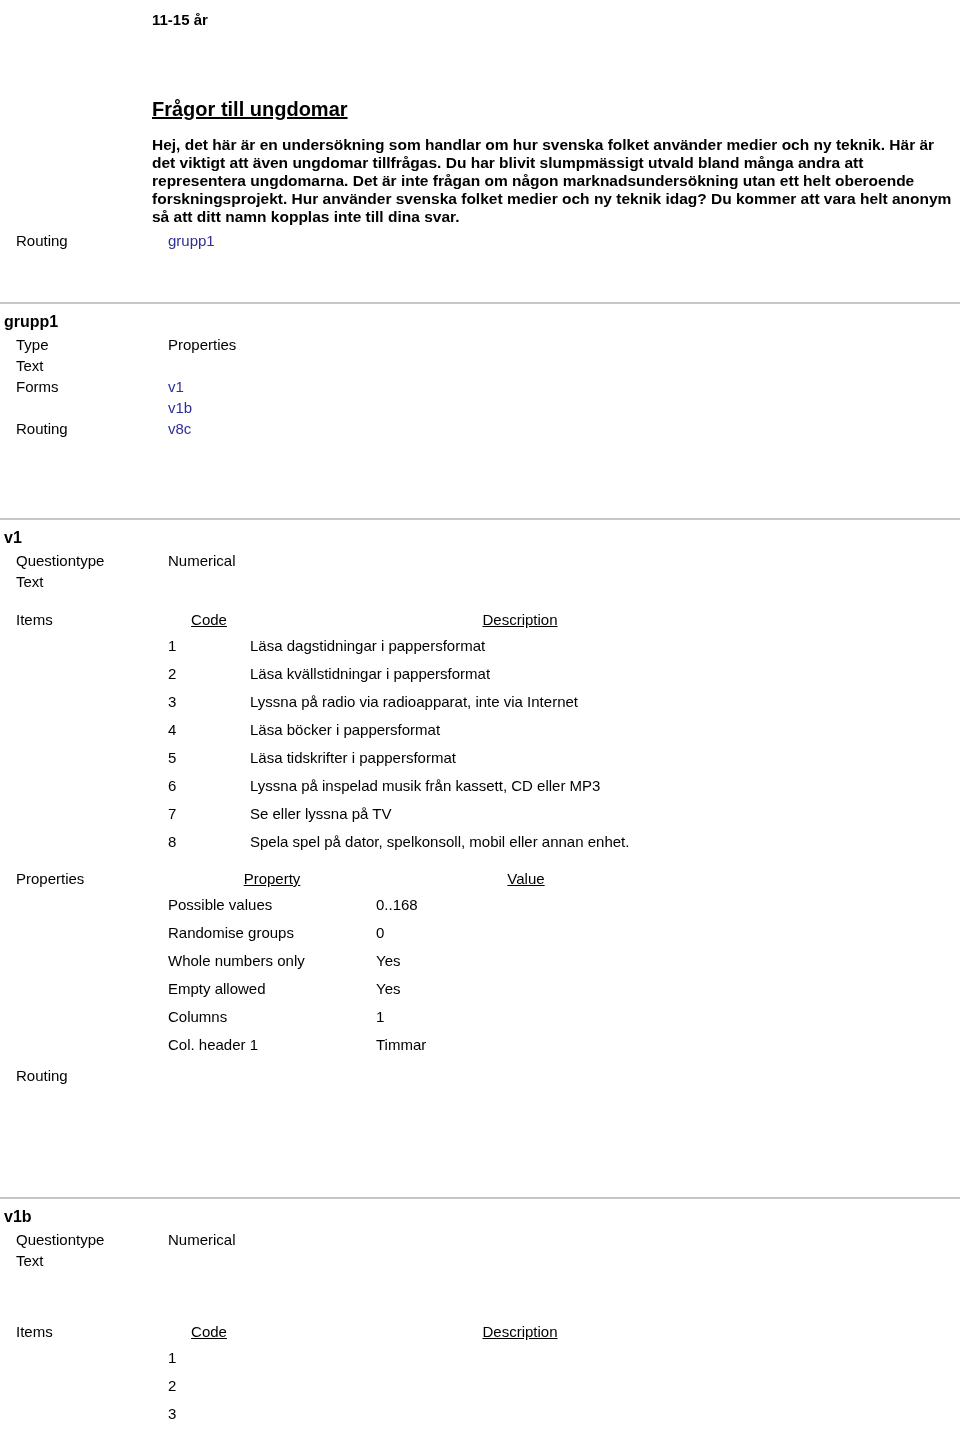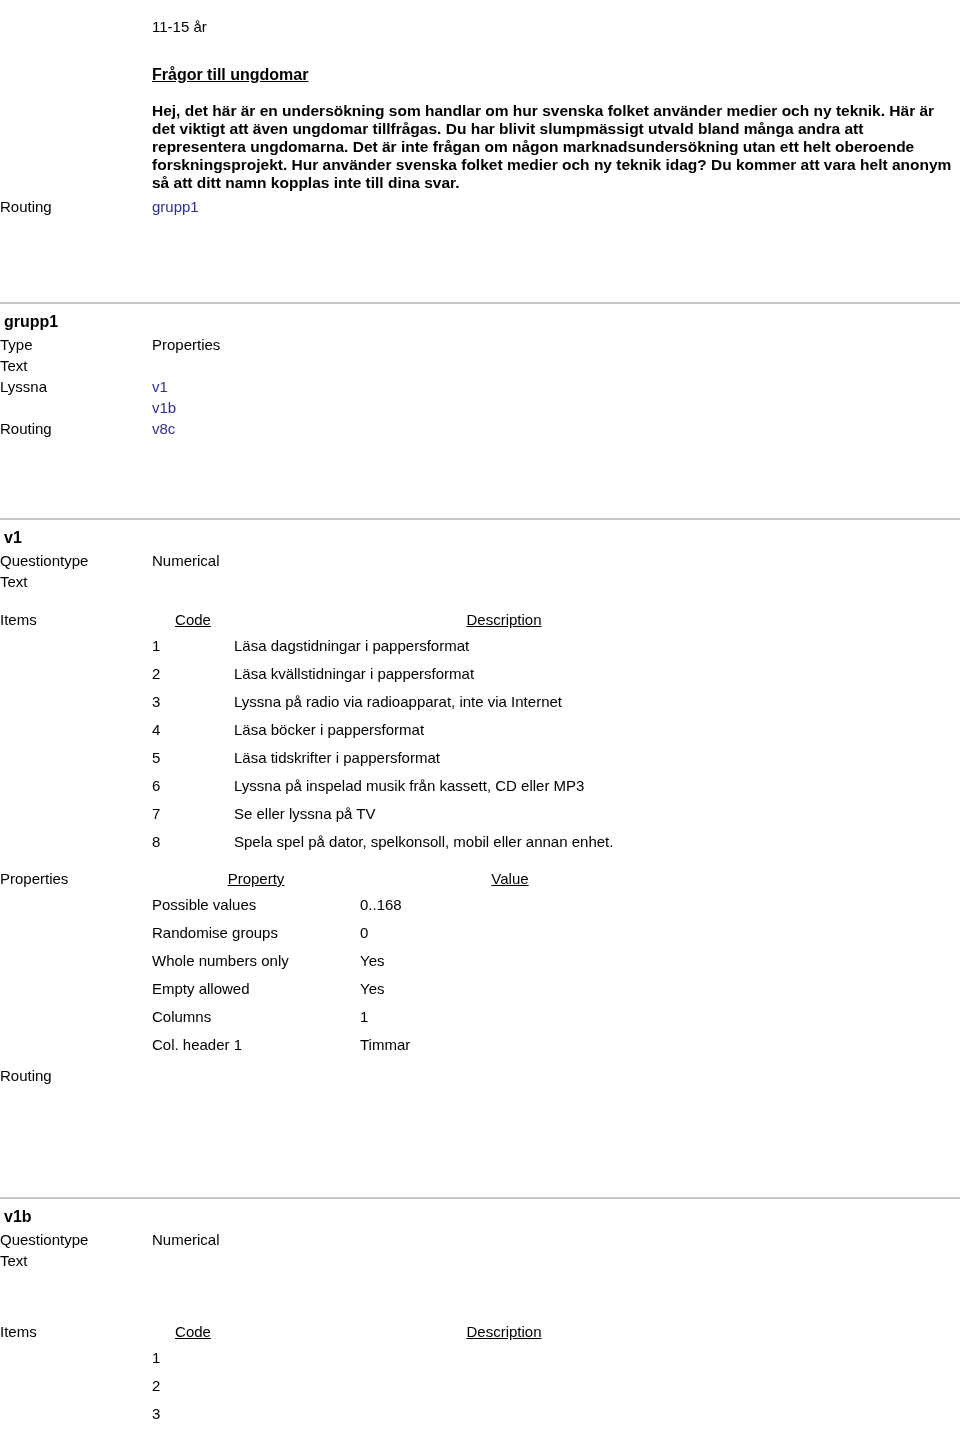--- a/index.html
+++ b/index.html
@@ -62,31 +62,31 @@
     position: absolute;
     left: 0;
     top: 0;
     width: 960px;
   }
   .indent {
     margin-left: 152px;
     width: 800px;
   }
   #age-heading {
-    font-weight: normal;
+    font-weight: bold;
     font-size: 15px;
     line-height: 20px;
-    padding-top: 17px;
+    padding-top: 10px;
   }
   #section-title {
     font-weight: bold;
-    font-size: 16px;
+    font-size: 20px;
     line-height: 20px;
     text-decoration: underline;
-    margin-top: 28px;
+    margin-top: 69px;
   }
   #intro-paragraph {
     font-weight: bold;
     font-size: 15.5px;
     line-height: 18px;
     margin-top: 17px;
     width: 800px;
   }
   #intro-routing-row {
     margin-top: 4px;
@@ -100,21 +100,21 @@
     top: 311px;
     width: 960px;
   }
   .block-title {
     font-weight: bold;
     font-size: 16px;
     line-height: 22px;
     margin-bottom: 1px;
   }
   .blocktitle-indent { margin-left: 4px; }
-  .lbl-indent { padding-left: 0; }
+  .lbl-indent { padding-left: 16px; }
 
   
   #v1-sep { position: absolute; left: 0; top: 518px; }
   #v1-block {
     position: absolute;
     left: 0;
     top: 527px;
     width: 960px;
   }
   .qtext {
@@ -195,21 +195,21 @@
       <div class="lbl lbl-indent">Type</div>
       <div class="val">Properties</div>
     </div>
 
     <div class="row">
       <div class="lbl lbl-indent">Text</div>
       <div class="val">&nbsp;</div>
     </div>
 
     <div class="row">
-      <div class="lbl lbl-indent">Lyssna</div>
+      <div class="lbl lbl-indent">Forms</div>
       <div class="val">
         <div><span class="link">v1</span></div>
         <div><span class="link">v1b</span></div>
       </div>
     </div>
 
     <div class="row">
       <div class="lbl lbl-indent">Routing</div>
       <div class="val">
         <span class="link">v8c</span>

